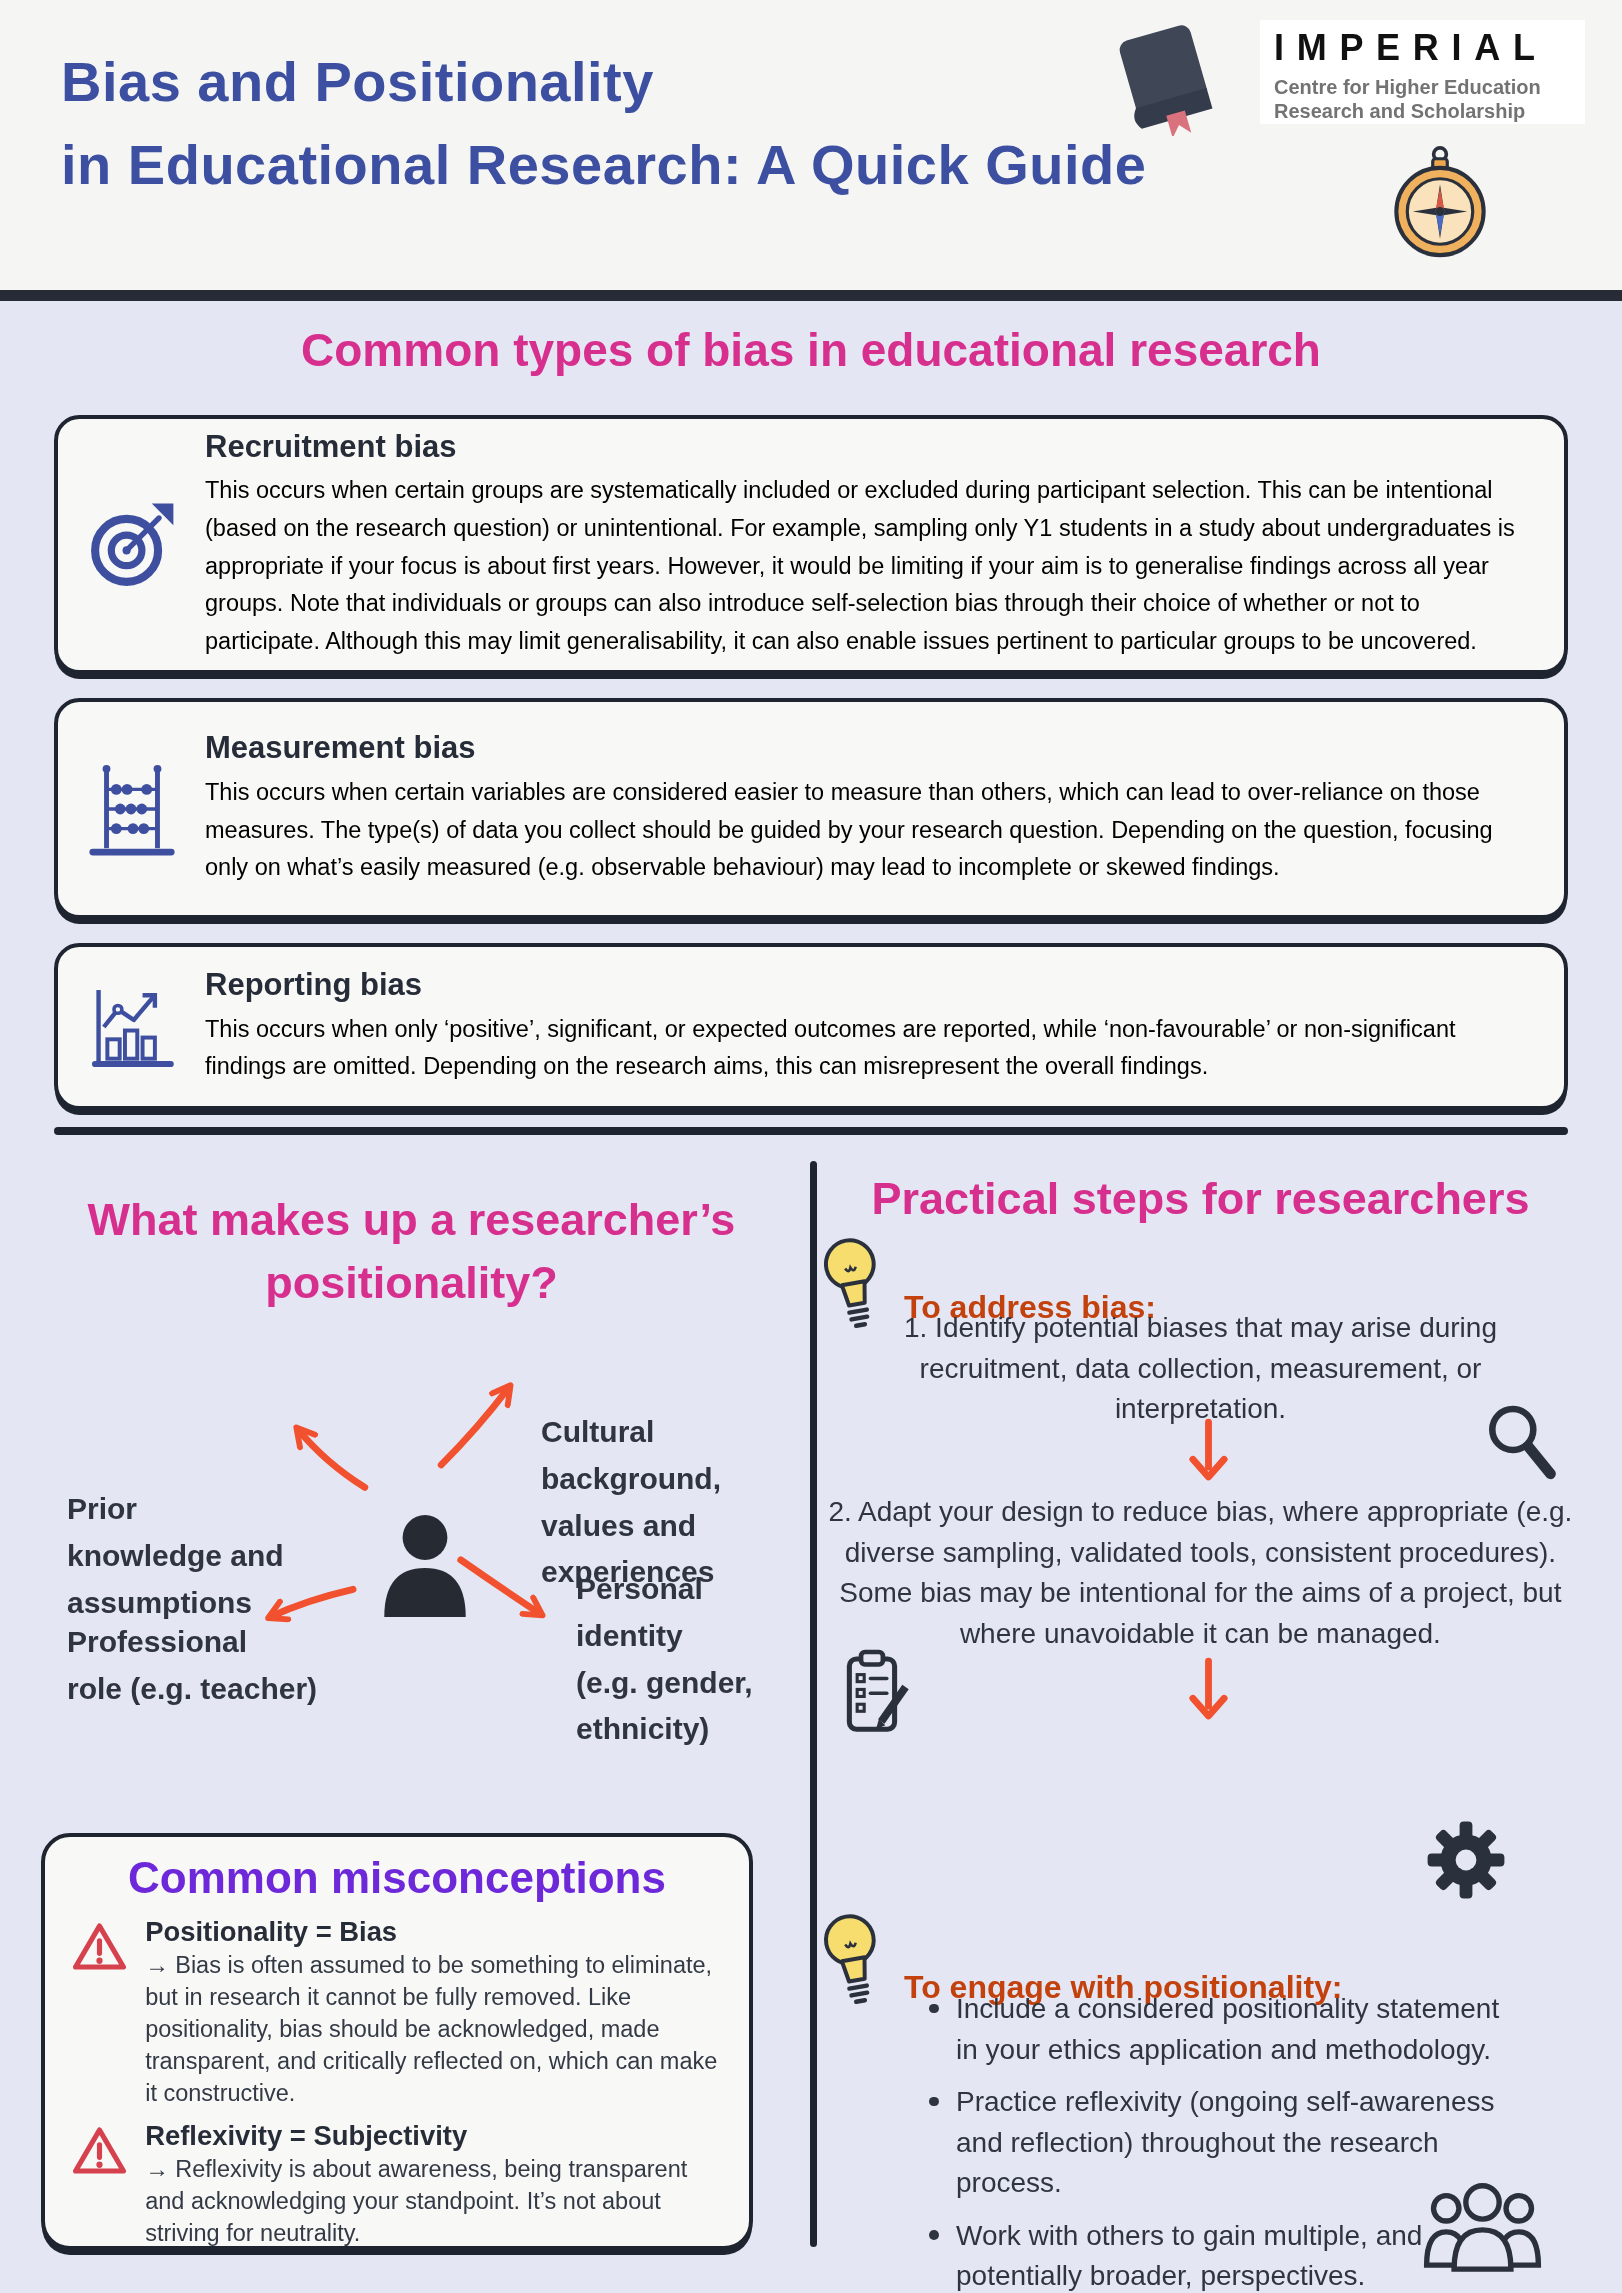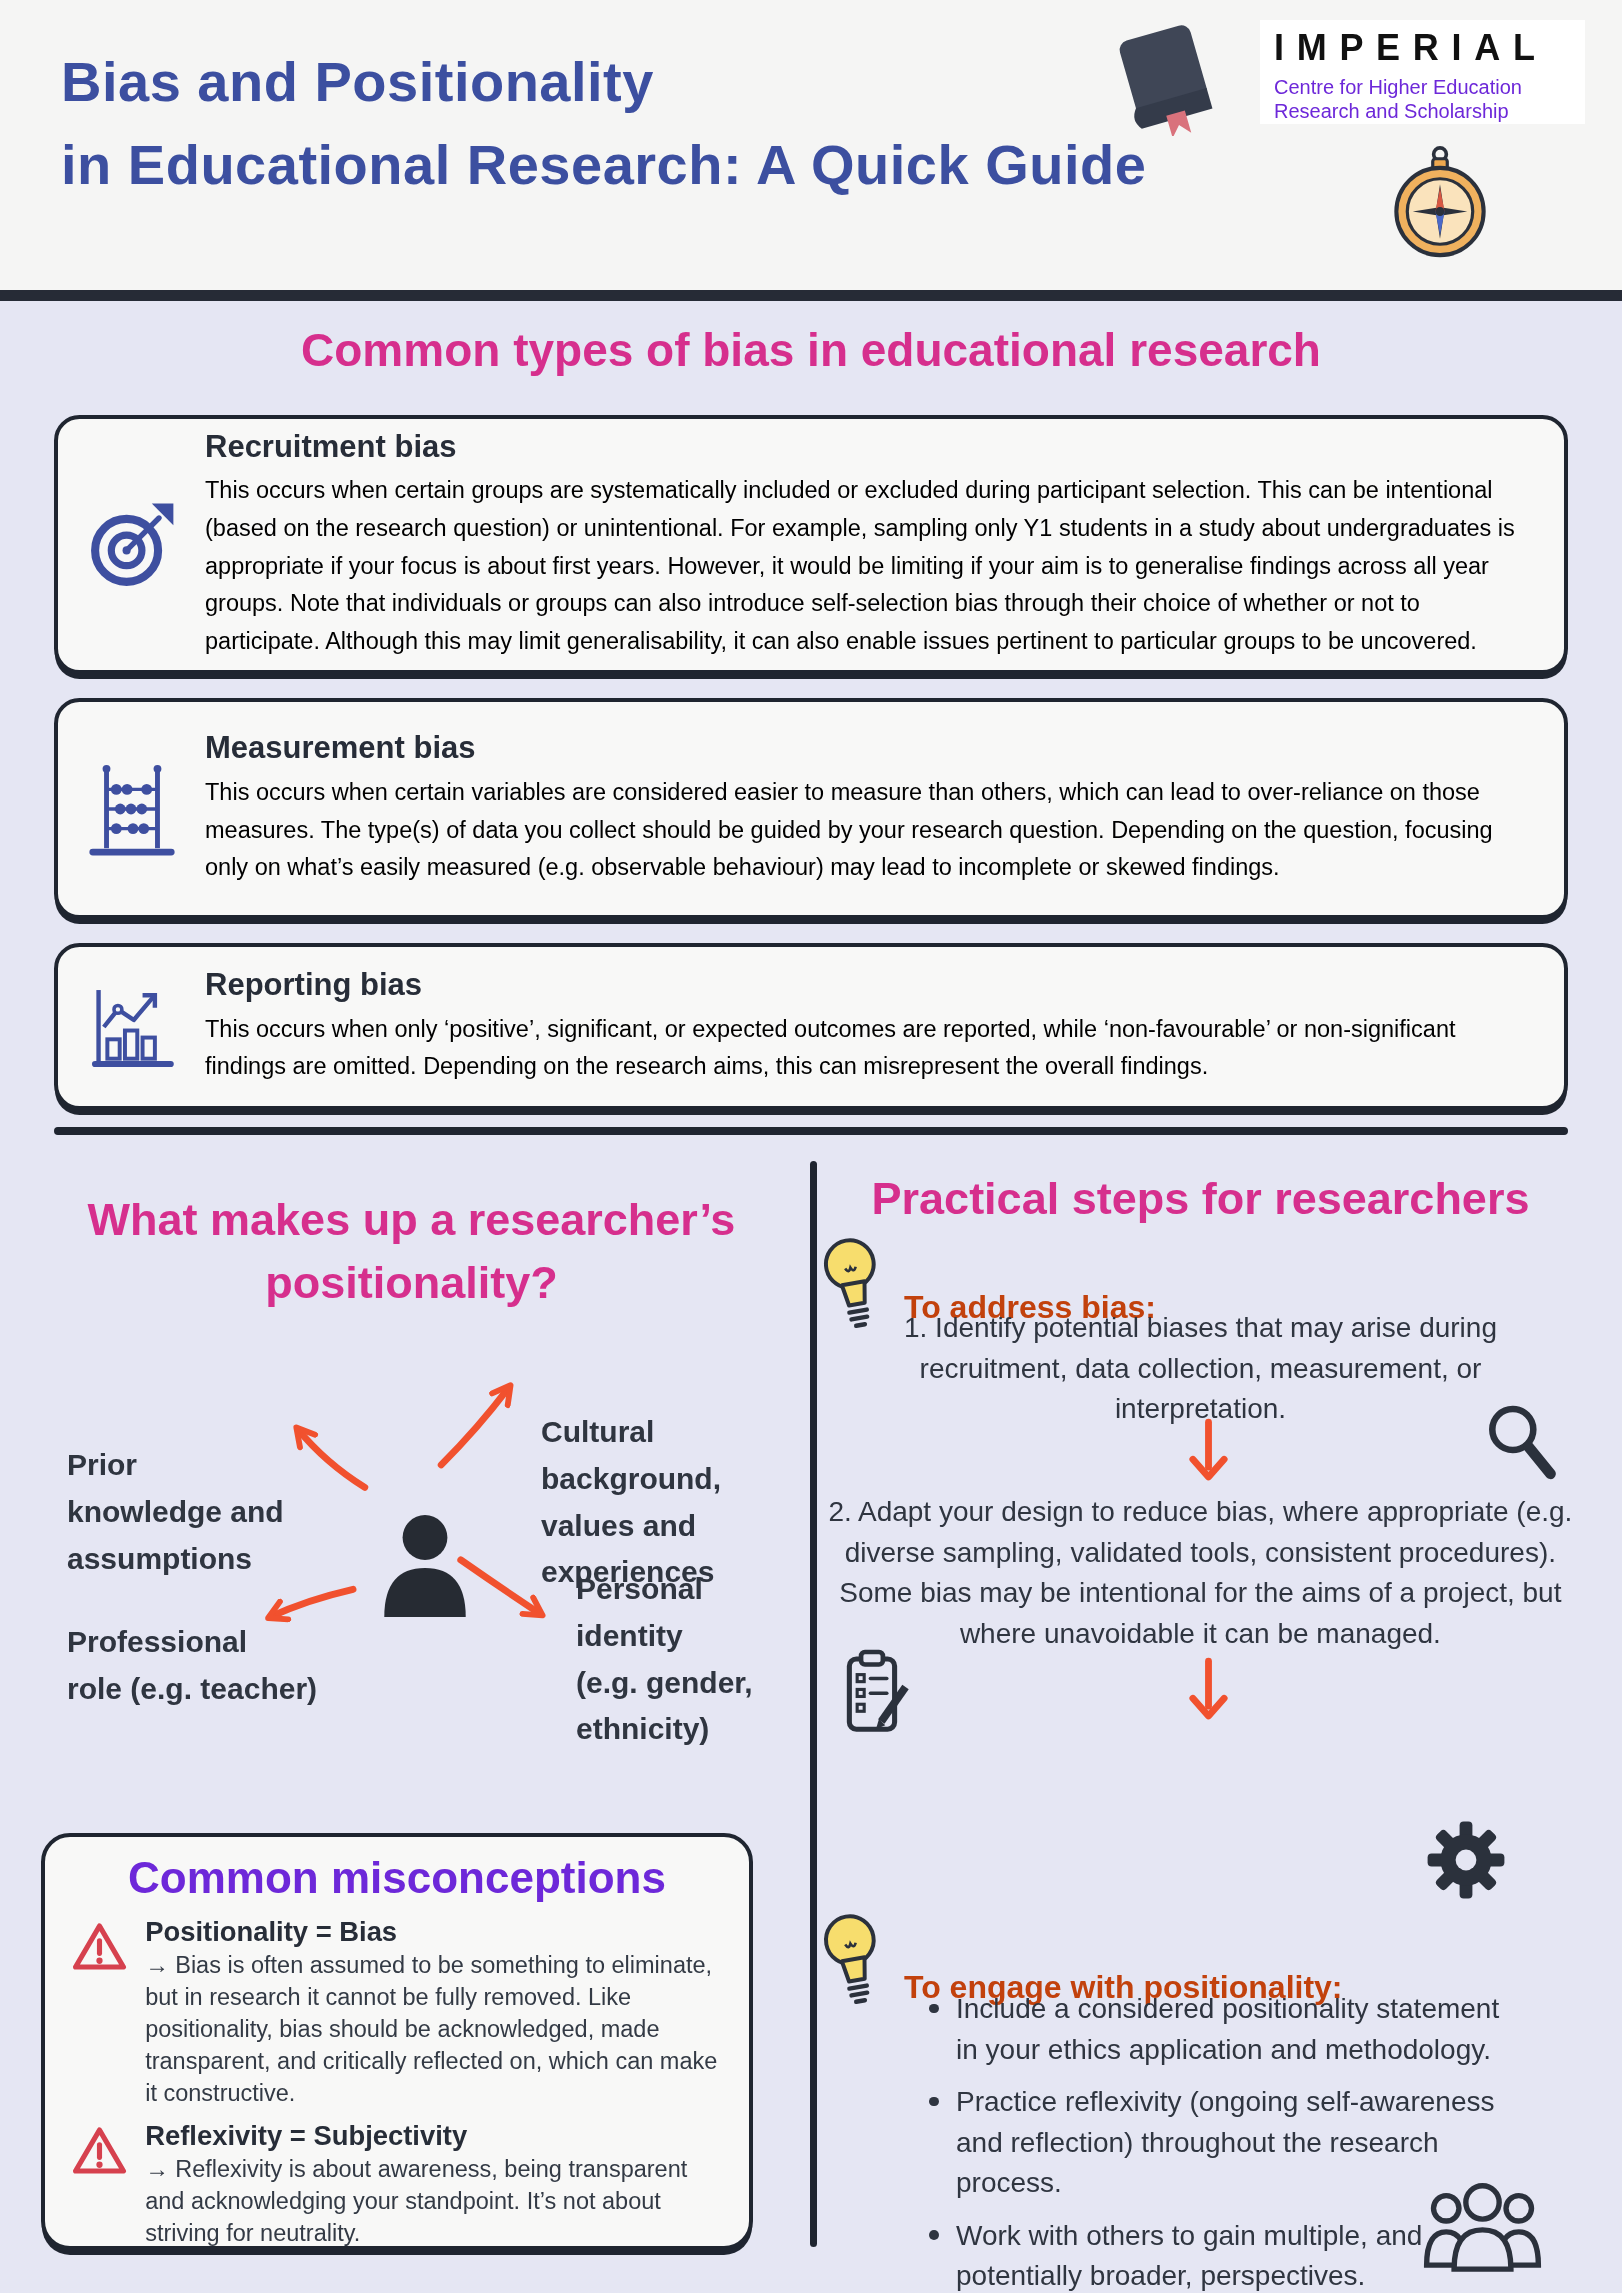--- a/index.html
+++ b/index.html
@@ -6,41 +6,41 @@
   #page{position:relative;width:1622px;height:2294px;background:#e5e6f3;
         font-family:"Liberation Sans",sans-serif;color:#2f3540;overflow:hidden;}
   
   .header{position:absolute;left:0;top:0;width:1622px;height:290px;background:#f5f5f4;}
   .main-title{position:absolute;left:61px;top:41px;margin:0;font-size:56px;line-height:1.48;
               font-weight:700;color:#3c4fa0;letter-spacing:0.5px;}
   .main-title span{display:block;}
   .logo-patch{position:absolute;left:1260px;top:19.6px;width:325px;height:104px;background:#ffffff;}
   .logo-name{position:absolute;left:1274px;top:27.4px;font-size:36px;font-weight:700;color:#111;
              letter-spacing:12.7px;white-space:nowrap;}
-  .logo-sub{position:absolute;left:1274px;top:76px;font-size:20px;line-height:1.18;color:#6d28d9;font-weight:400;}
+  .logo-sub{position:absolute;left:1274px;top:76px;font-size:20px;line-height:1.18;color:#737373;font-weight:700;}
   .book{position:absolute;left:1096px;top:19.6px;}
   .compass{position:absolute;left:1390px;top:137px;}
   .top-bar{position:absolute;left:0;top:290px;width:1622px;height:10.8px;background:#262b36;}
   
   .h-pink{color:#d62f8d;font-weight:700;margin:0;}
   .bias-heading{position:absolute;left:0;top:323px;width:1622px;text-align:center;font-size:46px;}
   
   .card{position:absolute;left:54px;width:1514px;background:#f8f8f7;border:4.9px solid #1f2530;
         border-radius:25.5px;box-shadow:0 5.9px 0 -1px #1f2530;display:flex;align-items:center;box-sizing:border-box;}
   .card-icon{flex:0 0 147px;display:flex;justify-content:center;}
   .card-body{flex:1;padding:9.8px 44px 9.8px 0;}
   .card-body h3{margin:0 0 7.8px 0;font-size:31px;color:#272d38;}
   .card-body p{margin:0;font-size:23.5px;line-height:1.6;color:#000000;}
   
   .hr-divider{position:absolute;left:54px;top:1127px;width:1514px;height:7.8px;background:#1f2530;border-radius:3.9px;}
   .vert-divider{position:absolute;left:810px;top:1161px;width:6.9px;height:1086px;background:#1f2530;border-radius:3.9px;}
   
   .pos-heading{position:absolute;left:39px;top:1188px;width:745px;text-align:center;font-size:45px;line-height:1.4;}
   .factor{position:absolute;font-size:30px;font-weight:600;line-height:1.56;color:#2f3540;white-space:pre-line;}
-  .f-prior{left:67px;top:1442px;width:274px;}
+  .f-prior{left:67px;top:1486px;width:274px;}
   .f-cultural{left:541px;top:1409px;width:255px;}
   .f-professional{left:67px;top:1619px;width:323px;}
   .f-personal{left:576px;top:1566px;width:255px;}
   .person-icon{position:absolute;left:374px;top:1509px;}
   .mindmap-arrows{position:absolute;left:245px;top:1367px;}
   
   .mis-box{position:absolute;left:41px;top:1833px;width:712px;height:417px;background:#f8f8f7;
            border:4.9px solid #1f2530;border-radius:29px;box-shadow:0 5.9px 0 -1px #1f2530;box-sizing:border-box;
            padding:9.8px 25.5px 0 25.5px;}
   .mis-heading{text-align:center;font-size:44px;font-weight:700;color:#6d28d9;margin:5.9px 0 13.7px 0;}

